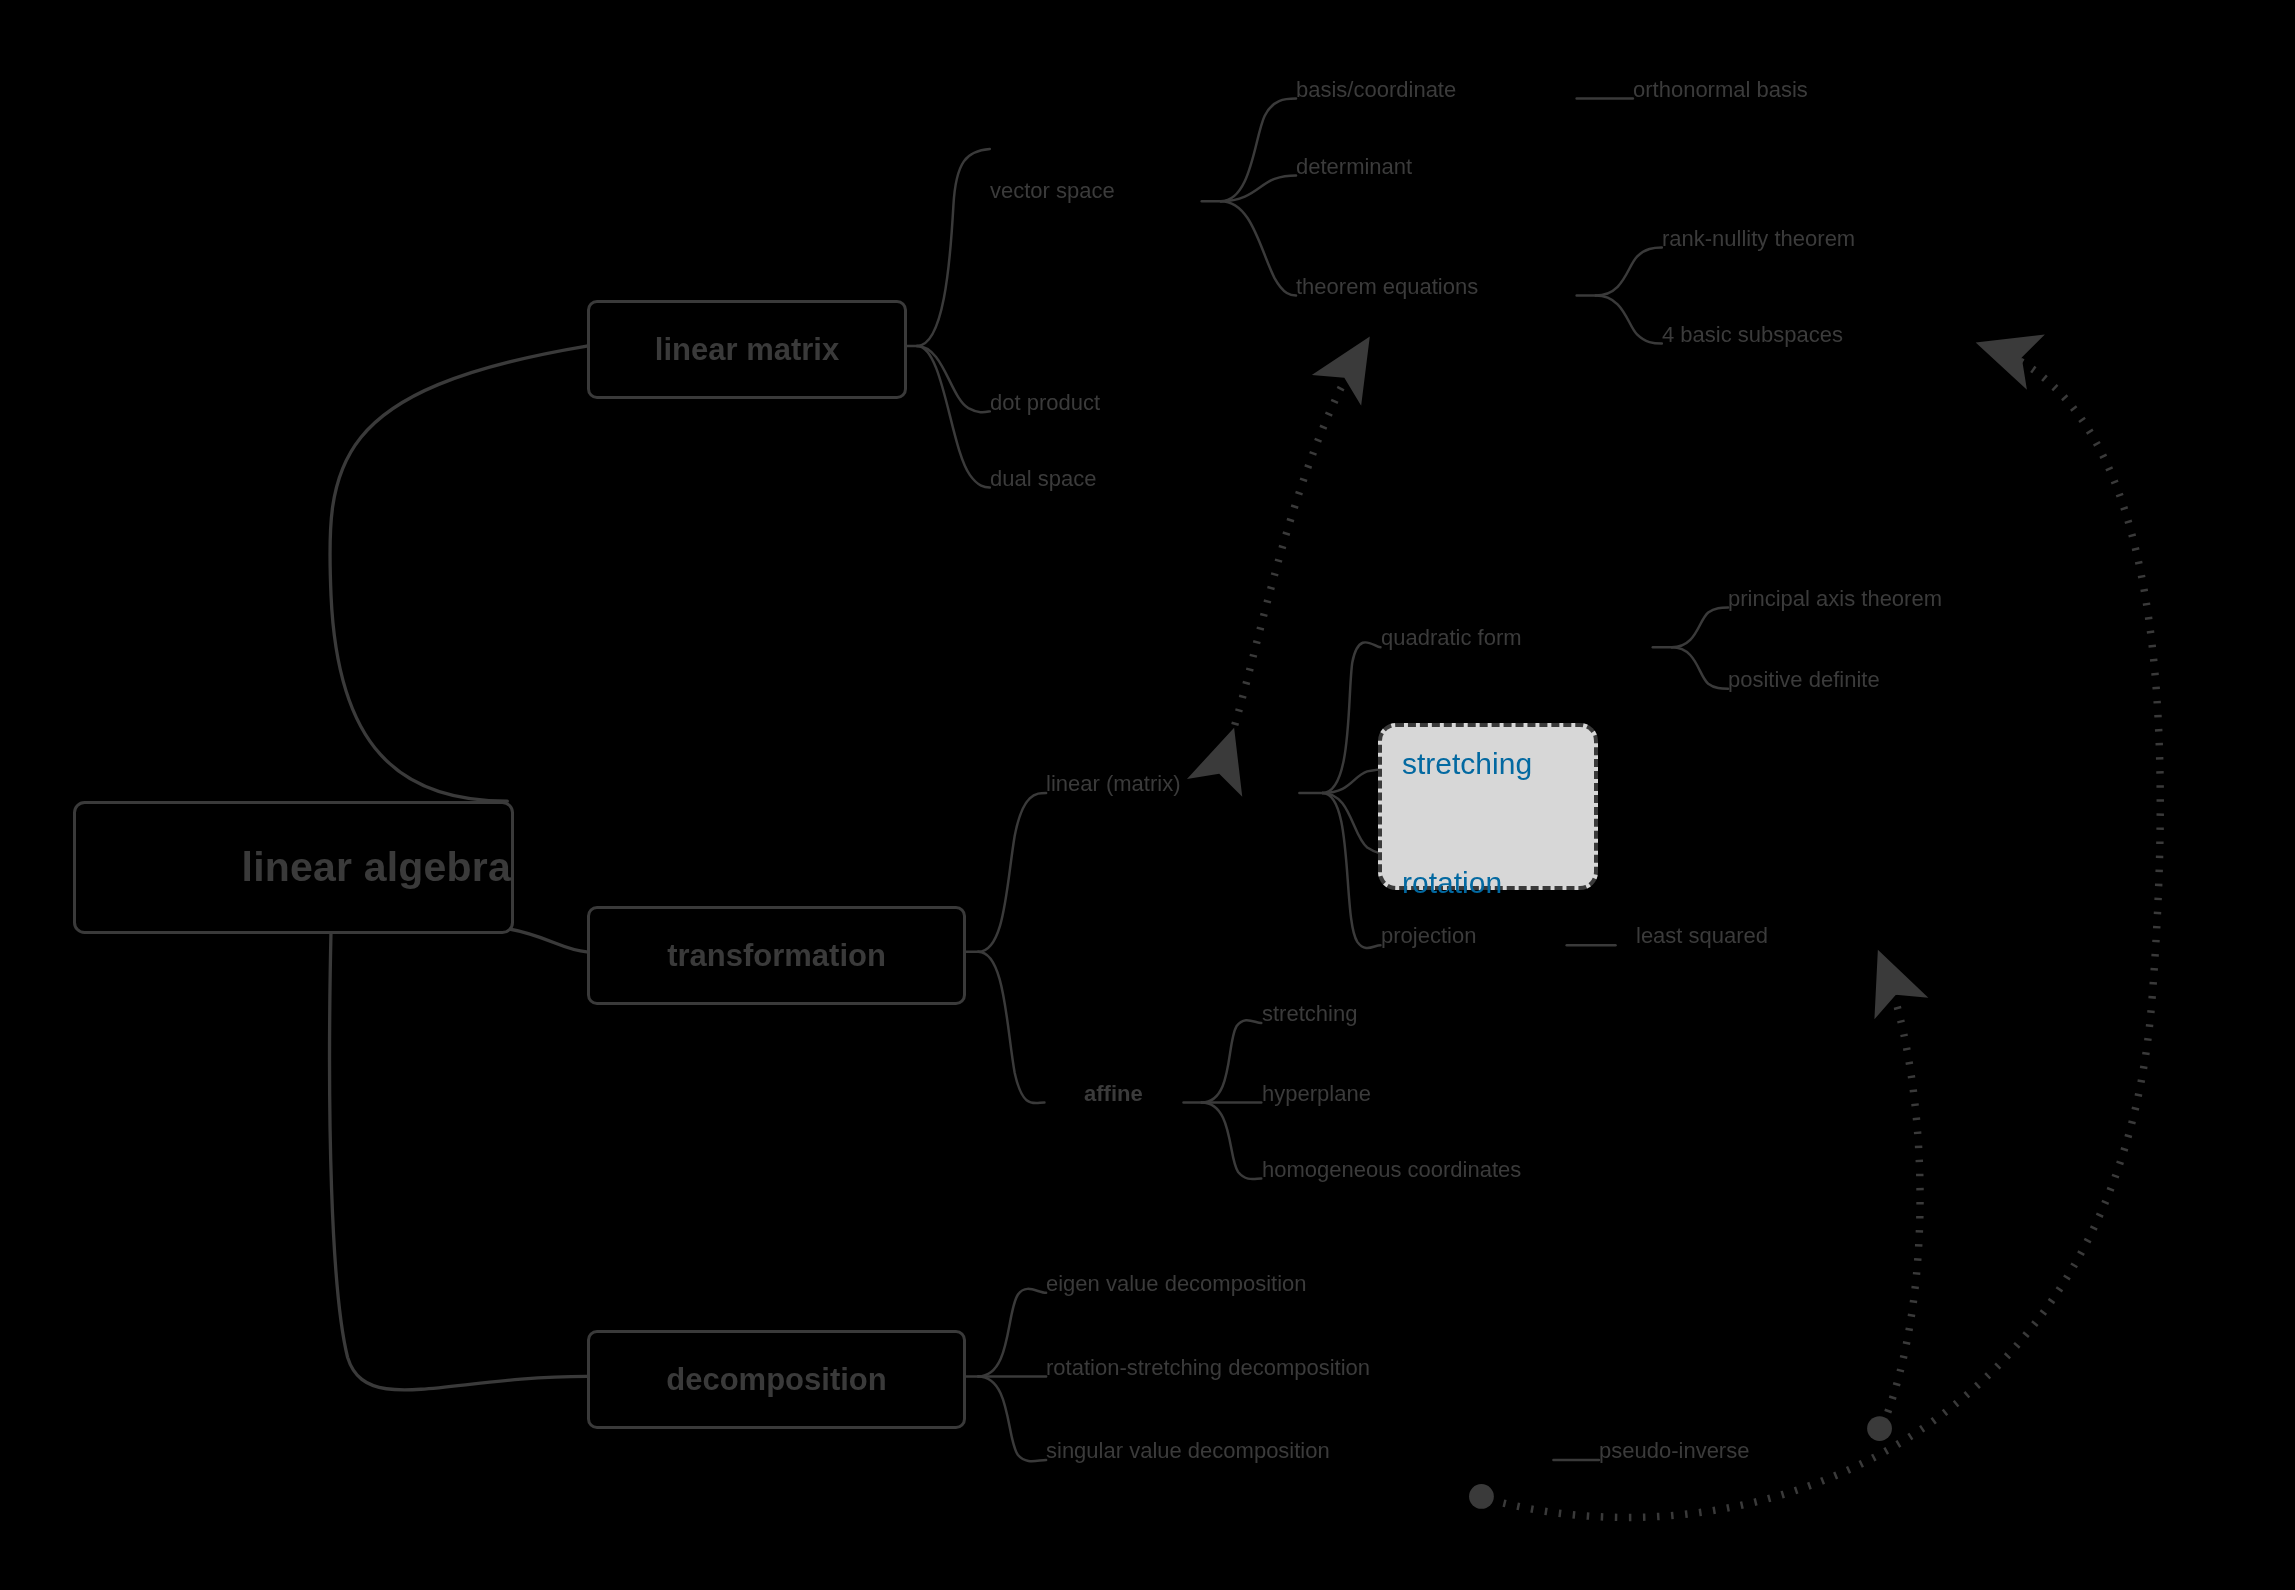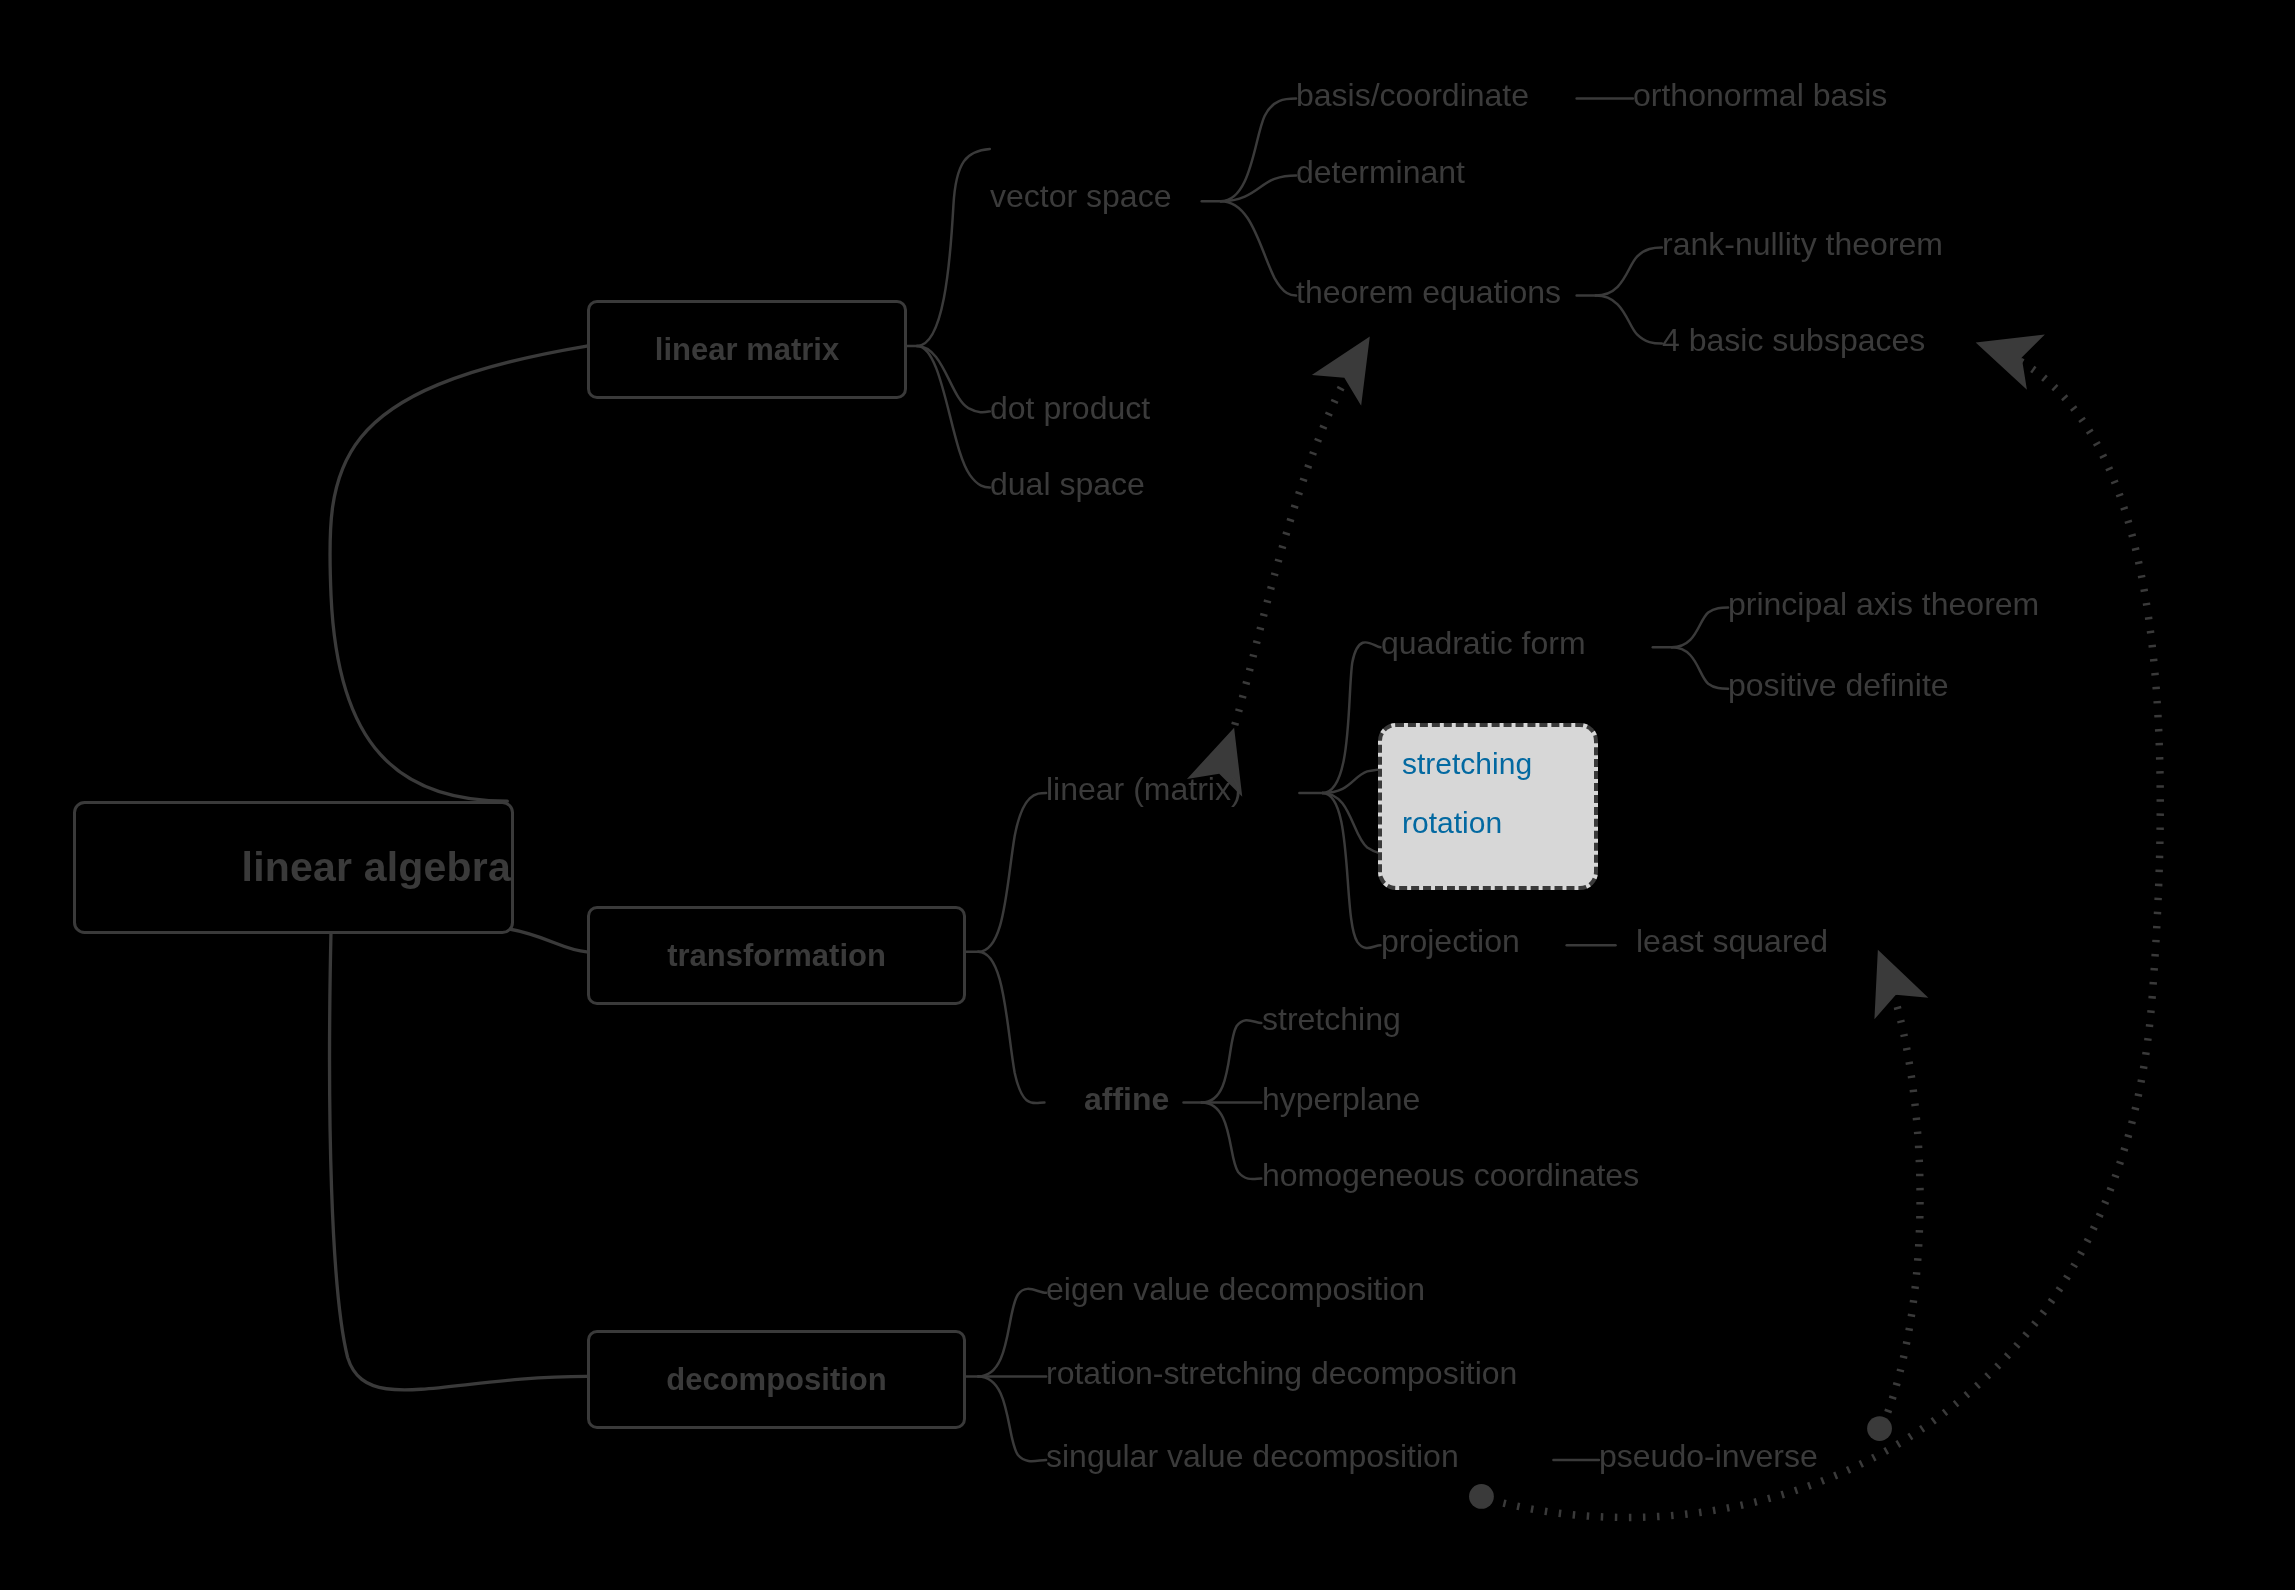--- a/index.html
+++ b/index.html
@@ -53,21 +53,21 @@
     background: #000000;
     font-size: 31px;
     font-weight: bold;
     display: flex;
     align-items: center;
     justify-content: center;
     color: #3a3a3a;
   }
   
   .txt {
-    font-size: 32px;
+    font-size: 22px;
     font-weight: normal;
     color: #3b3b3b;
     display: flex;
     align-items: center;
   }
   .txt-hl {
     font-size: 30px;
     color: #0369a1;
     display: flex;
     align-items: center;
@@ -231,21 +231,21 @@
   </div>
 
   <div class="node txt" style="left:1728px; top:669px;">
     <span>positive definite</span>
   </div>
 
   <div class="node txt-hl" style="left:1402px; top:749px;">
     <span>stretching</span>
   </div>
 
-  <div class="node txt-hl" style="left:1402px; top:808px;">
+  <div class="node txt-hl" style="left:1402px; top:868px;">
     <span>rotation</span>
   </div>
 
   <div class="node txt" style="left:1381px; top:925px;">
     <span>projection</span>
   </div>
 
   <div class="node txt" style="left:1616px; top:925px;margin-left:20px;">
     <span>least squared</span>
   </div>

